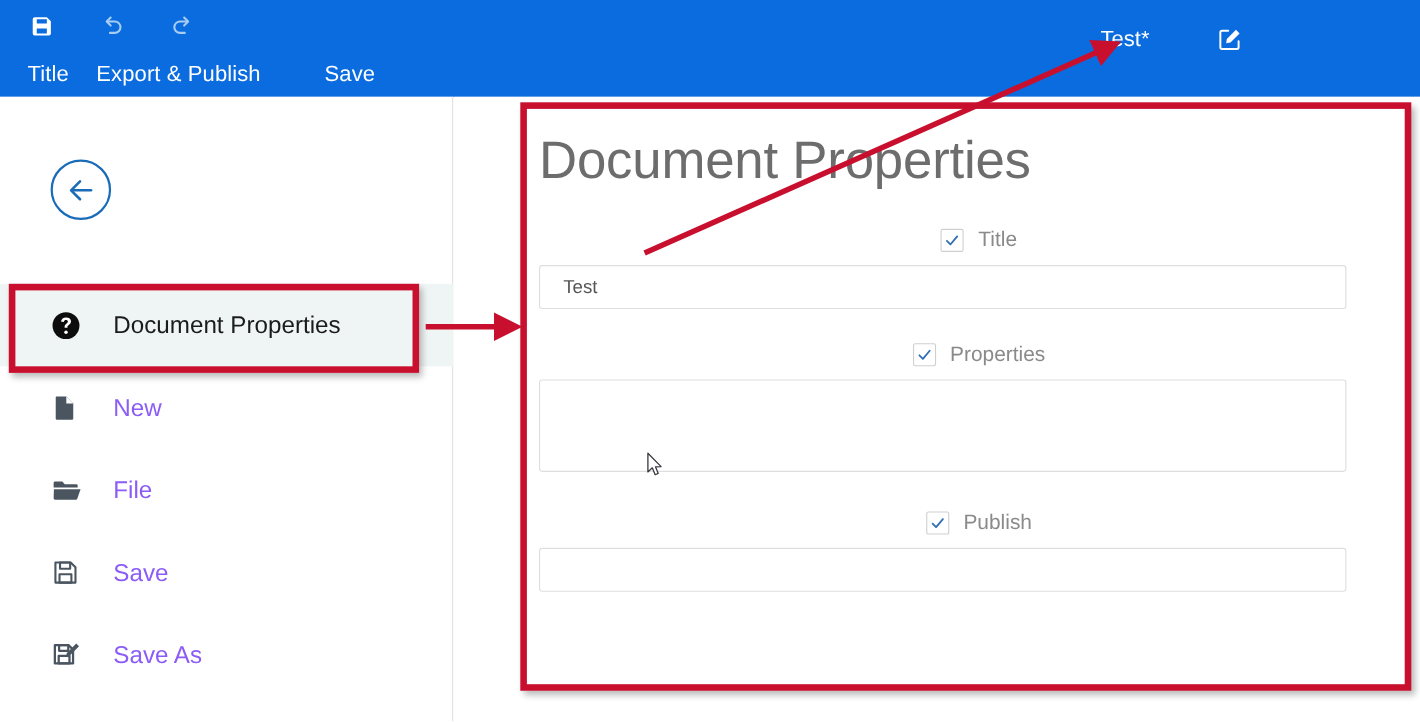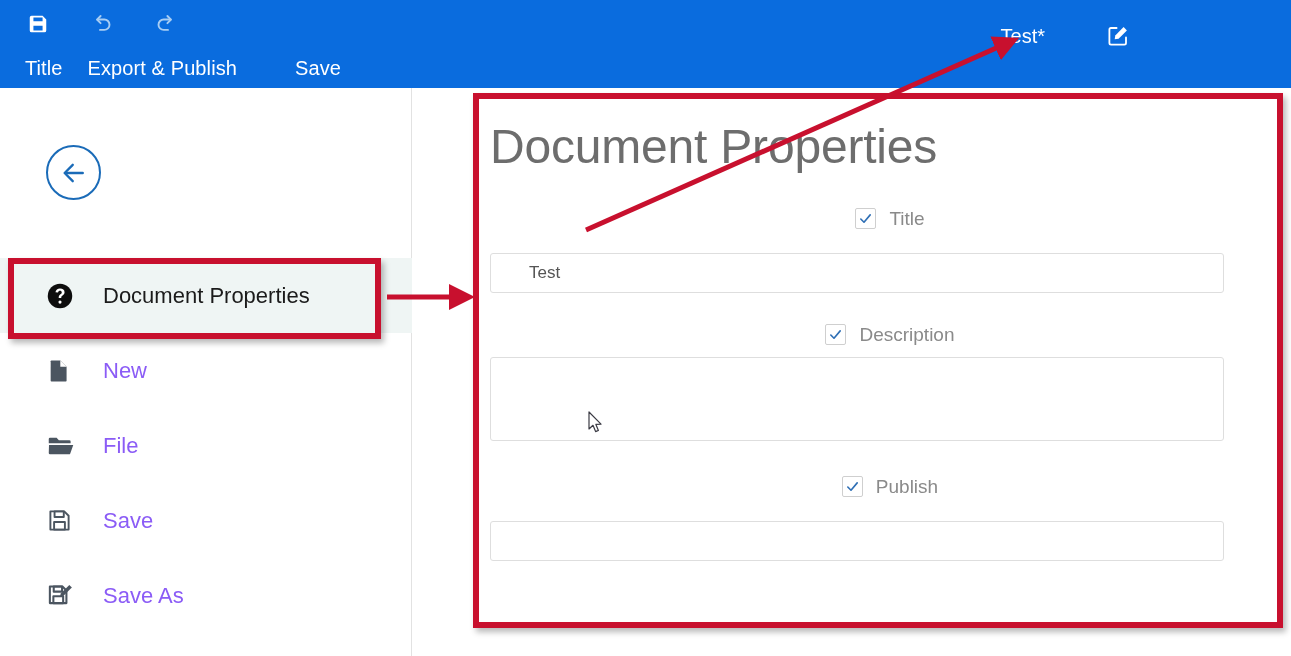--- a/index.html
+++ b/index.html
@@ -177,31 +177,31 @@
     display: flex; align-items: center; justify-content: center;
     cursor: pointer;
     flex: none;
   }
   .field-label {
     font-size: 19px;
     color: #8a8a8a;
     line-height: 1;
   }
   .text-input {
-    margin-top: 24px;
+    margin-top: 12px;
     width: 734px;
     height: 40px;
     border: 1px solid #dedede;
     border-radius: 3px;
     box-sizing: border-box;
     background: #ffffff;
     font-family: "Liberation Sans", sans-serif;
     font-size: 17px;
     color: #555555;
-    padding: 0 38px;
+    padding: 0 21px;
     outline: none;
   }
   .text-area {
     margin-top: 12px;
     width: 734px;
     height: 84px;
     border: 1px solid #dedede;
     border-radius: 3px;
     box-sizing: border-box;
     background: #ffffff;
@@ -373,21 +373,21 @@
         <input class="text-input" type="text" value="Test" style="">
       </div>
 
       <div class="field-block">
         <div class="field-head">
           <span class="checkbox">
             <svg width="15" height="15" viewBox="0 0 24 24" fill="none" stroke="#2f6fb5" stroke-width="2.6" stroke-linecap="round" stroke-linejoin="round">
               <polyline points="4.5,12.8 9.6,18 19.5,6.2"></polyline>
             </svg>
           </span>
-          <span class="field-label">Description</span>
+          <span class="field-label">Properties</span>
         </div>
         <textarea class="text-area" style=""></textarea>
       </div>
 
       <div class="field-block">
         <div class="field-head">
           <span class="checkbox">
             <svg width="15" height="15" viewBox="0 0 24 24" fill="none" stroke="#2f6fb5" stroke-width="2.6" stroke-linecap="round" stroke-linejoin="round">
               <polyline points="4.5,12.8 9.6,18 19.5,6.2"></polyline>
             </svg>

